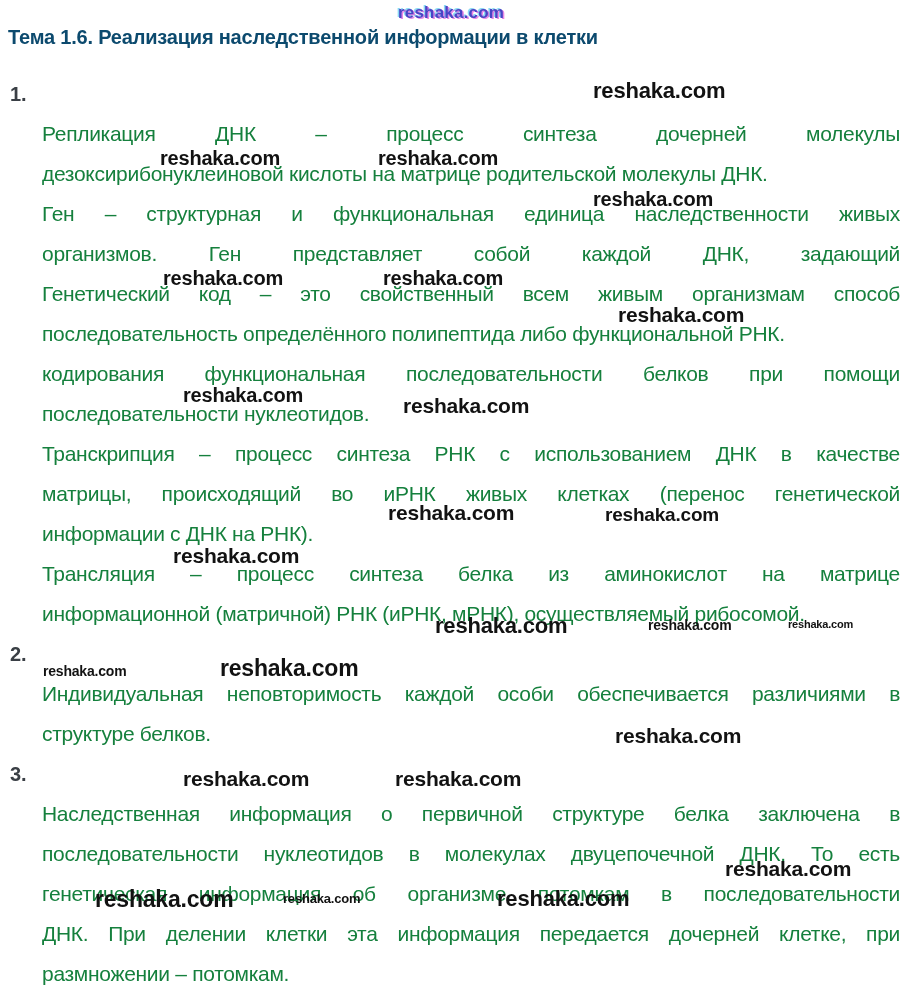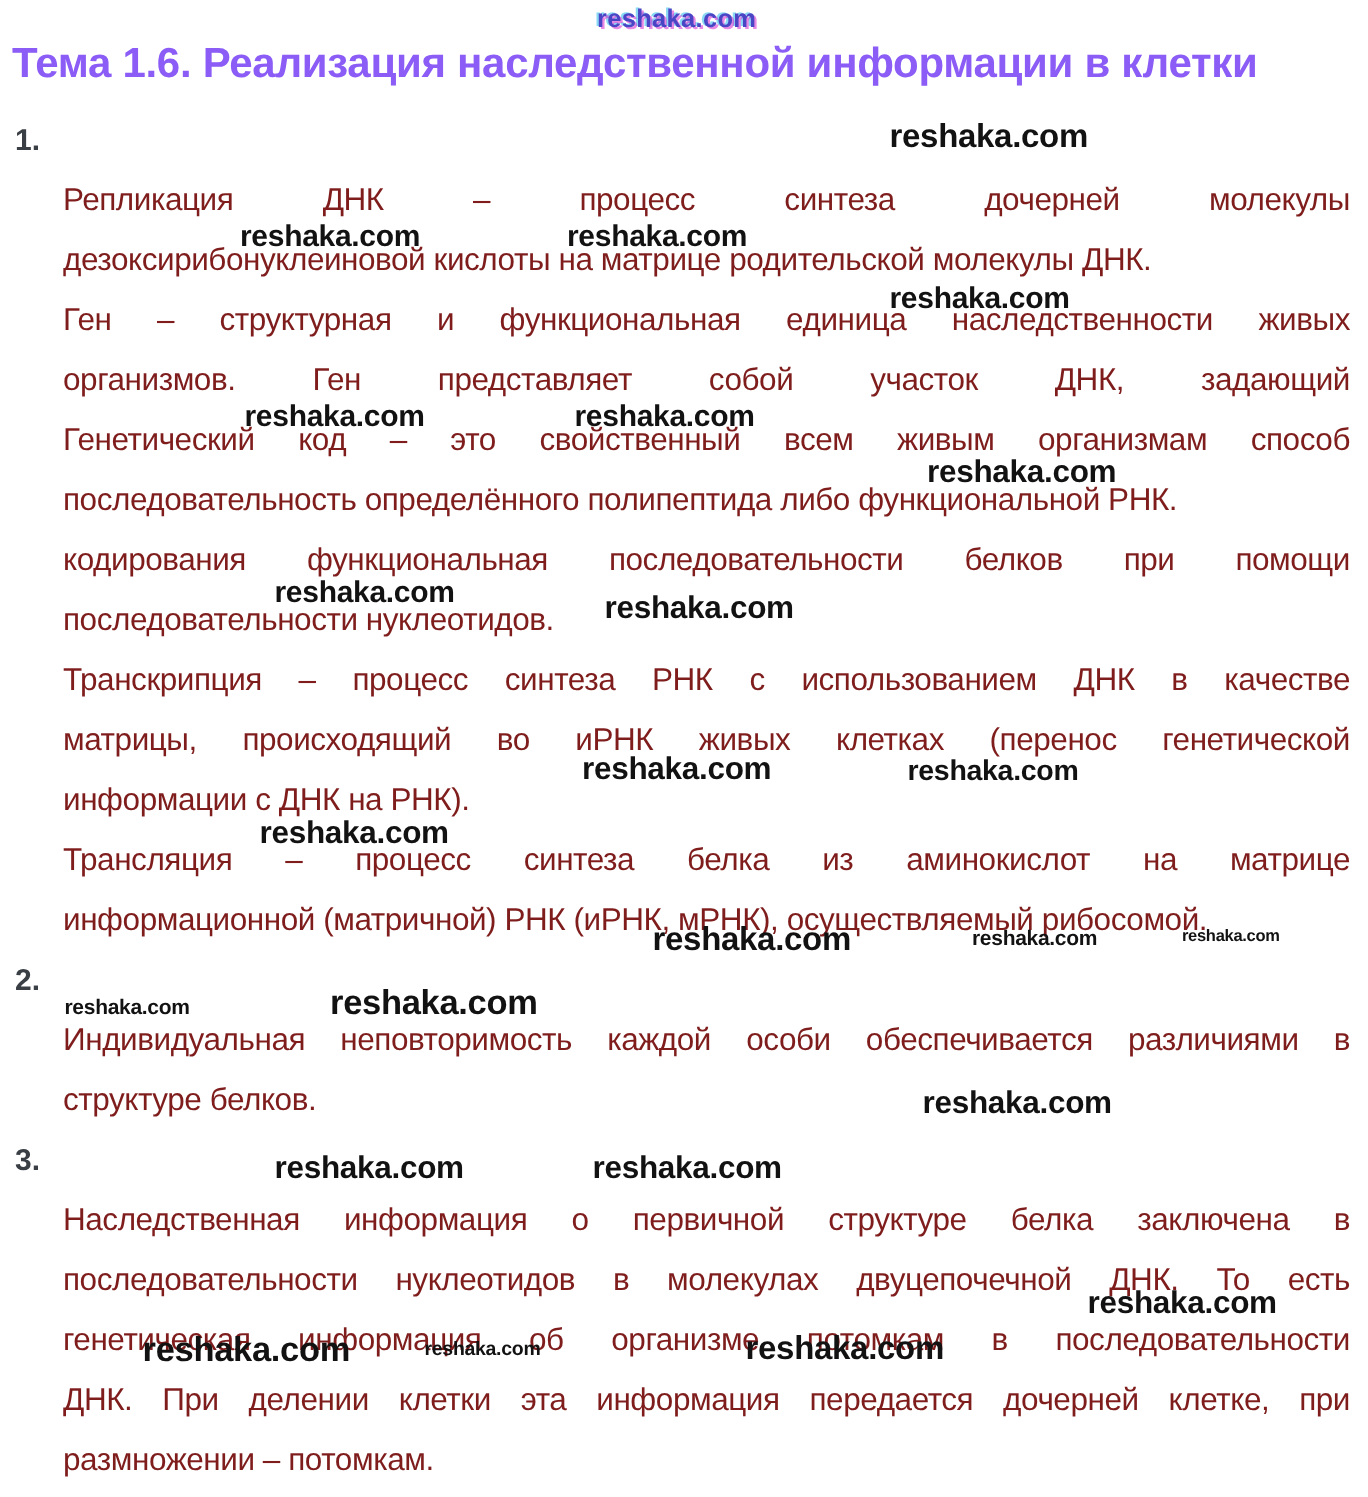--- a/index.html
+++ b/index.html
@@ -6,33 +6,33 @@
   body{
     width:912px;height:998px;
     background:#ffffff;
     font-family:"Liberation Sans","DejaVu Sans",sans-serif;
     position:relative;
     overflow:hidden;
     color:#54575c;
   }
   .page-title{
     position:absolute;left:8px;top:26px;
-    font-size:28px;font-weight:700;color:#8b5cf6;
+    font-size:20px;font-weight:700;color:#0c4a6e;
     letter-spacing:-0.2px;white-space:nowrap;
   }
   .doc-body{
     position:absolute;left:0;top:74px;right:0;
   }
   .row{height:40px;line-height:40px;overflow:hidden;}
   .num{
     padding-left:10px;font-size:20px;font-weight:700;color:#3a3f45;
   }
   .line{
     margin-left:42px;margin-right:12px;
-    font-size:21px;letter-spacing:-0.3px;color:#7f1d1d;
+    font-size:21px;letter-spacing:-0.3px;color:#15803d;
     text-align:justify;text-align-last:justify;
     text-justify:inter-word;
     white-space:nowrap;
   }
   .line.last{
     text-align:center;text-align-last:left;
   }
   .wm{
     position:absolute;color:#121212;font-weight:600;
     letter-spacing:-0.2px;white-space:nowrap;line-height:1;
@@ -51,21 +51,21 @@
 
 <span class="wm-color">reshaka.com</span>
 
 <div class="page-title">Тема 1.6. Реализация наследственной информации в клетки</div>
 
 <div class="doc-body">
   <div class="row num">1.</div>
   <div class="row line">Репликация ДНК – процесс синтеза дочерней молекулы</div>
   <div class="row line last">дезоксирибонуклеиновой кислоты на матрице родительской молекулы ДНК.</div>
   <div class="row line">Ген – структурная и функциональная единица наследственности живых</div>
-  <div class="row line">организмов. Ген представляет собой участок ДНК, задающий</div>
+  <div class="row line">организмов. Ген представляет собой каждой ДНК, задающий</div>
   <div class="row line">Генетический код – это свойственный всем живым организмам способ</div>
   <div class="row line last">последовательность определённого полипептида либо функциональной РНК.</div>
   <div class="row line">кодирования функциональная последовательности белков при помощи</div>
   <div class="row line last">последовательности нуклеотидов.</div>
   <div class="row line">Транскрипция – процесс синтеза РНК с использованием ДНК в качестве</div>
   <div class="row line">матрицы, происходящий во иРНК живых клетках (перенос генетической</div>
   <div class="row line last">информации с ДНК на РНК).</div>
   <div class="row line">Трансляция – процесс синтеза белка из аминокислот на матрице</div>
   <div class="row line last">информационной (матричной) РНК (иРНК, мРНК), осуществляемый рибосомой.</div>
 

